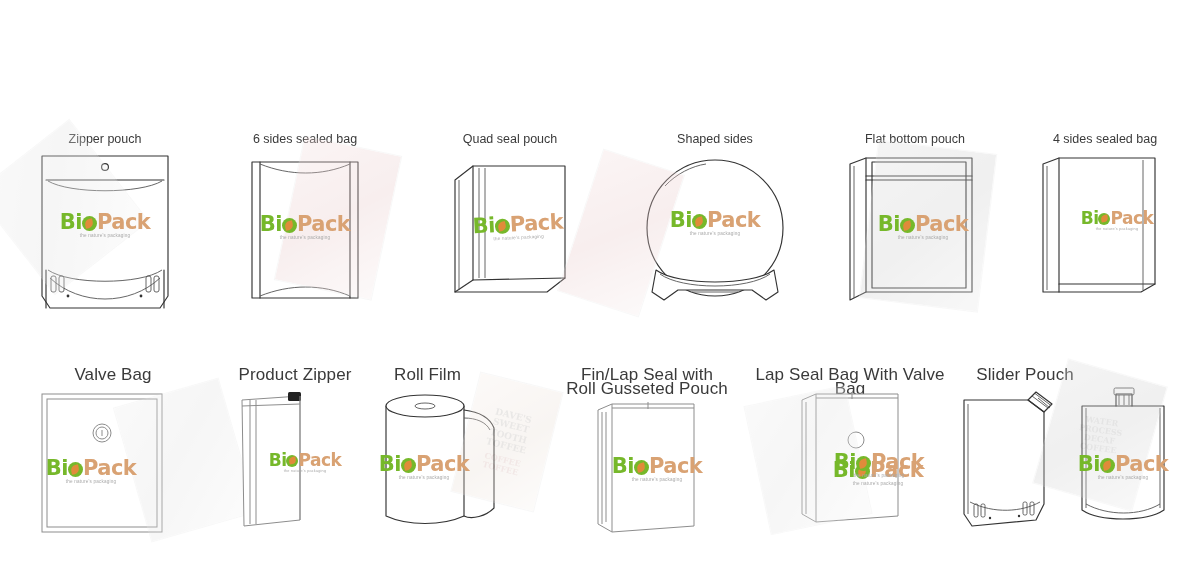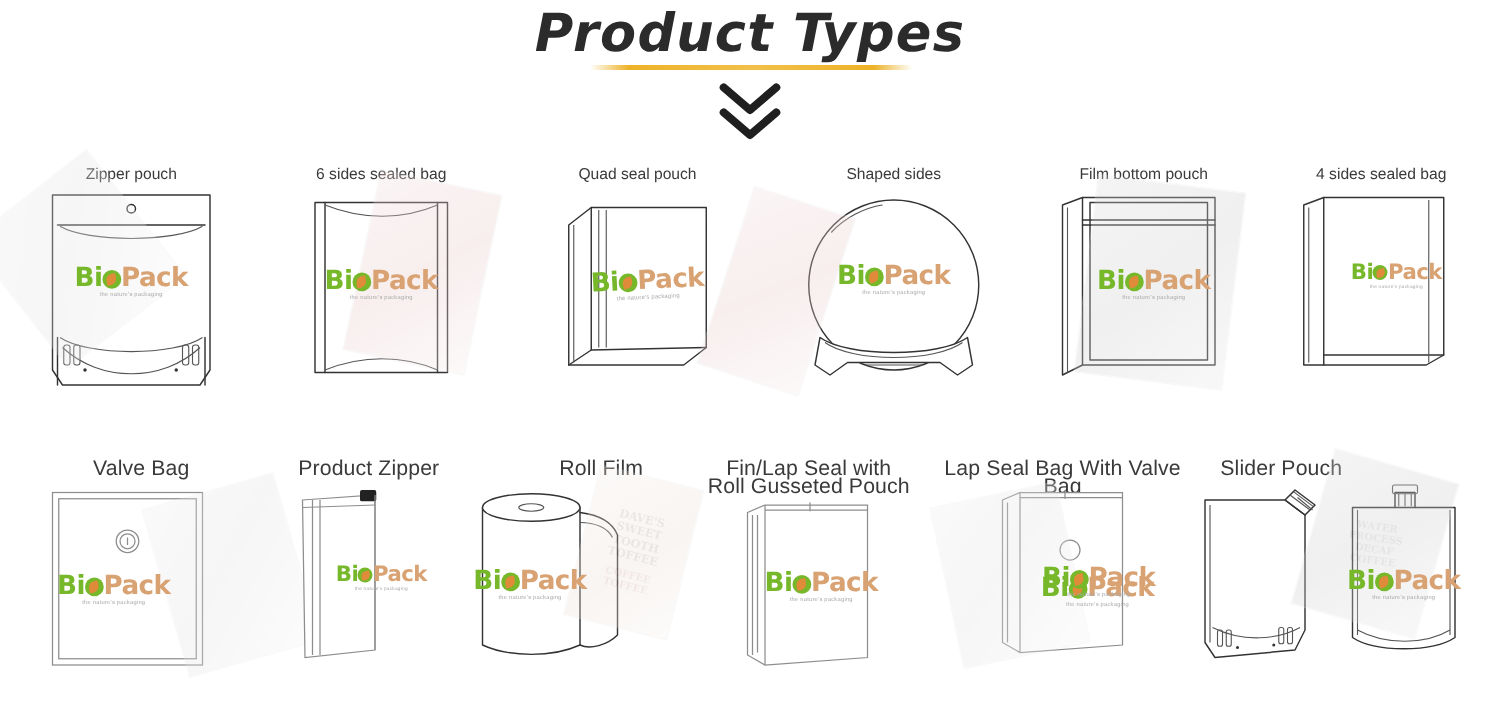--- a/index.html
+++ b/index.html
@@ -93,30 +93,20 @@
   .ln { fill: none; stroke: #333; stroke-width: 1.15; stroke-linejoin: round; stroke-linecap: round; }
   .ln-thin { fill: none; stroke: #555; stroke-width: .9; }
   .ln-gray { fill: none; stroke: #8d8d8d; stroke-width: 1; }
   .fillw { fill: #ffffff; }
 </style>
 </head>
 <body>
 
 <div class="page">
 
-  <div class="header">
-    <div class="title">Product Types</div>
-    <div class="title-underline"></div>
-    <div class="chev-wrap">
-      <svg class="chev" width="54" height="46" viewBox="0 0 54 46">
-        <path d="M6 4 L27 22 L48 4" fill="none" stroke="#1f1f1f" stroke-width="6.5" stroke-linecap="round" stroke-linejoin="round"></path>
-        <path d="M6 24 L27 42 L48 24" fill="none" stroke="#1f1f1f" stroke-width="6.5" stroke-linecap="round" stroke-linejoin="round"></path>
-      </svg>
-    </div>
-  </div>
 
   <div class="row row1">
 
     <div class="cell" style="left:10px; width:190px;">
       <div class="cell-label">Zipper pouch</div>
       <div class="cell-art" style="top:18px;">
         <div class="ghost" style="left:-8px; top:-8px; width:120px; height:130px; transform:rotate(-38deg);"></div>
         <svg width="190" height="175" viewBox="0 0 190 175">
           <path class="ln fillw" d="M32 6 L158 6 L158 146 L150 158 L40 158 L32 146 Z"></path>
           <circle class="ln" cx="95" cy="17" r="3.4"></circle>
@@ -193,21 +183,21 @@
         <div class="logo sz-m" style="left:0; top:58px; width:190px;">
           <span class="lg-main">
             <span class="bio">Bi</span><span class="o-leaf"></span><span class="pack">Pack</span>
           </span>
           <span class="tag">the nature's packaging</span>
         </div>
       </div>
     </div>
 
     <div class="cell" style="left:820px; width:190px;">
-      <div class="cell-label">Film bottom pouch</div>
+      <div class="cell-label">Flat bottom pouch</div>
       <div class="cell-art" style="top:18px;">
         <div class="ghost dark" style="left:48px; top:-4px; width:120px; height:160px; transform:rotate(7deg);"></div>
         <svg width="190" height="175" viewBox="0 0 190 175">
           <path class="ln fillw" d="M30 14 L46 8 L152 8 L152 142 L46 142 L30 150 Z"></path>
           <path class="ln" d="M46 8 L46 142"></path>
           <path class="ln" d="M52 12 L146 12 L146 138 L52 138 Z"></path>
           <path class="ln" d="M46 26 L152 26 M46 30 L152 30"></path>
           <path class="ln-thin" d="M34 16 L34 148"></path>
         </svg>
         <div class="logo sz-m" style="left:8px; top:62px; width:190px;">
@@ -274,21 +264,21 @@
         <div class="logo sz-s" style="left:10px; top:62px; width:190px;">
           <span class="lg-main">
             <span class="bio">Bi</span><span class="o-leaf"></span><span class="pack">Pack</span>
           </span>
           <span class="tag">the nature's packaging</span>
         </div>
       </div>
     </div>
 
     <div class="cell" style="left:368px; width:200px;">
-      <div class="cell-label bold" style="text-align:center; padding-left:26px;">Roll Film</div>
+      <div class="cell-label bold" style="text-align:left; padding-left:26px;">Roll Film</div>
       <div class="cell-art" style="top:16px;">
         <div class="ghost warm" style="left:96px; top:-4px; width:86px; height:124px; transform:rotate(14deg);">
           <div class="ghost-txt" style="font-size:9px; transform:rotate(0deg);">
             <span style="white-space:pre-line;">DAVE'S
 SWEET
 TOOTH
 TOFFEE</span>
             <span style="white-space:pre-line; color:rgba(190,130,130,.5); font-size:8px; margin-top:4px;">COFFEE
 TOFFEE</span>
           </div>

